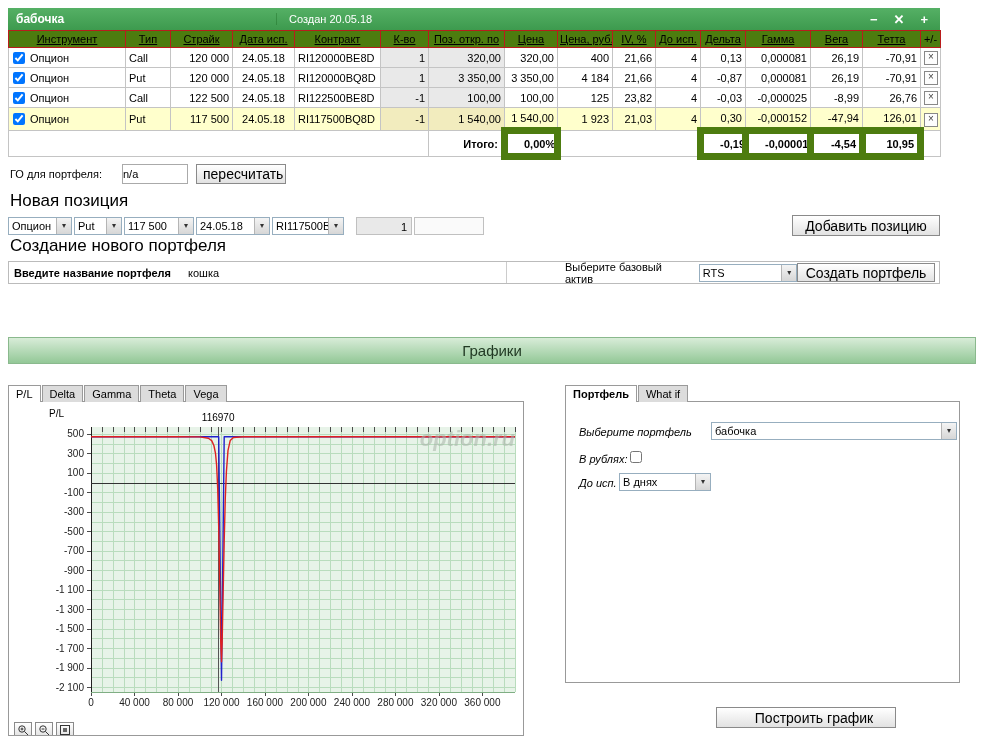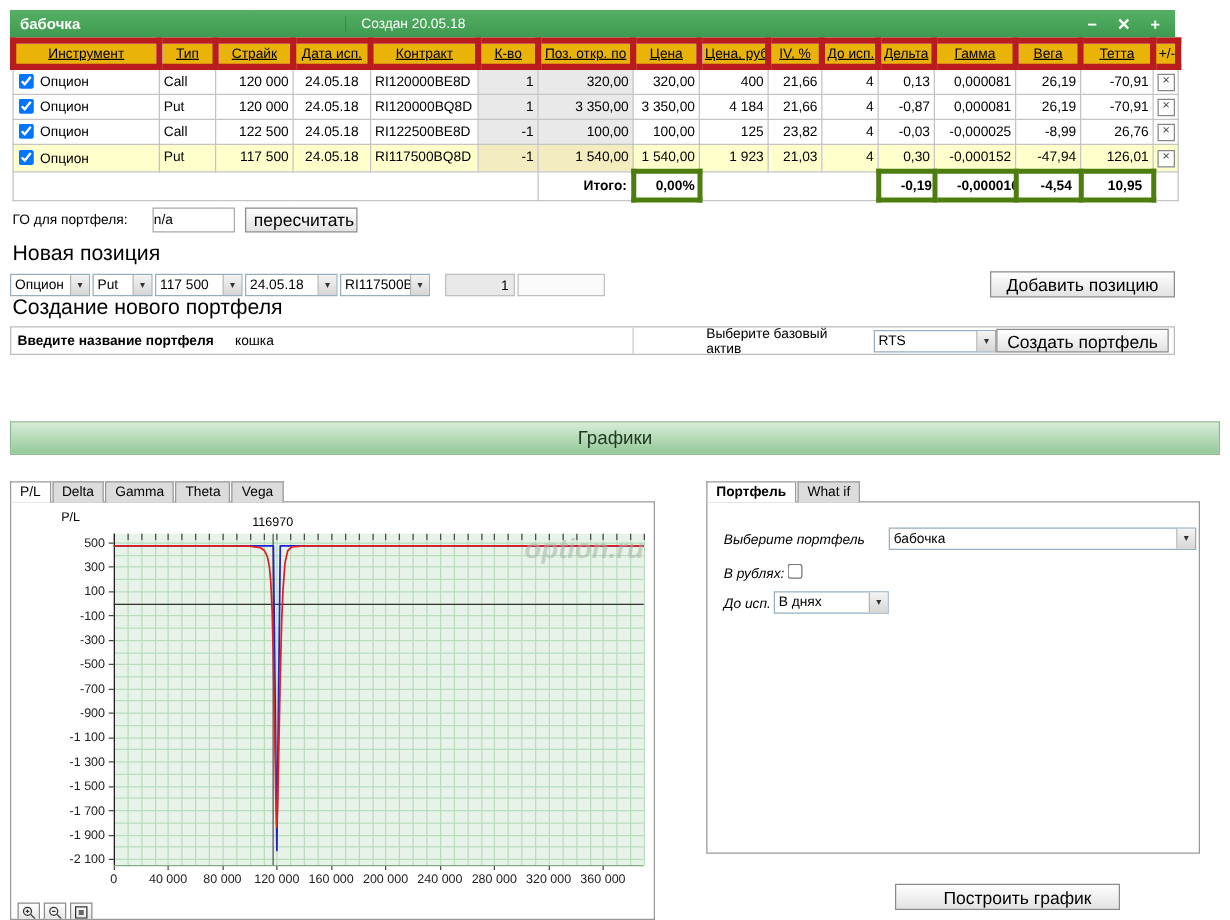--- a/index.html
+++ b/index.html
@@ -9,31 +9,31 @@
   }
   
   .window{position:absolute;left:8px;top:8px;width:932px;}
   .titlebar{height:22px;background:linear-gradient(#55b065,#3d9a4e);display:flex;align-items:center;color:#fff;}
   .wtitle{font-weight:bold;font-size:12px;padding-left:8px;width:268px;box-sizing:border-box;}
   .wcreated{font-size:11px;border-left:1px solid rgba(0,70,0,.25);padding-left:12px;}
   .wbtns{margin-left:auto;display:flex;gap:16px;padding-right:12px;font-weight:bold;font-size:13px;}
   .wbtn{cursor:default;}
   
   table.pos-table{border-collapse:collapse;width:932px;table-layout:fixed;font-size:11px;}
-  .pos-table th{font-weight:normal;text-decoration:underline;border:5px solid #b91c1c;height:16px;padding:0 2px;background:#eab308;white-space:nowrap;overflow:hidden;}
+  .pos-table th{font-weight:normal;text-decoration:underline;border:1px solid #b91c1c;height:16px;padding:0 2px;background:#4d7c0f;white-space:nowrap;overflow:hidden;}
   .pos-table th.noline{text-decoration:none;}
   .pos-table td{border:1px solid #c4c4c4;height:19px;padding:0 3px;white-space:nowrap;overflow:hidden;background:#fff;}
   .pos-table td.al{text-align:left;} .pos-table td.ar{text-align:right;} .pos-table td.ac{text-align:center;}
   .pos-table td.grey{background:#e9e9e9;}
   .pos-table tr.hl td{background:#ffffcc;} .pos-table tr.hl td.grey{background:#f2ecbe;}
   .pos-table input[type=checkbox]{width:12px;height:12px;margin:0 5px 0 1px;vertical-align:-2px;}
   .delbtn{display:inline-block;width:12px;height:12px;line-height:10px;border:1px solid #888;background:#fdfdfd;font-size:10px;color:#444;text-align:center;cursor:default;}
   .delcell{background:#fff;}
   tfoot td{border:none;background:#fff;}
-  tfoot td.boxed{border:4px solid #4d7c0f;font-weight:bold;text-align:center;padding-left:16px;}
+  tfoot td.boxed{border:7px solid #4d7c0f;font-weight:bold;text-align:right;padding-left:16px;}
   tfoot td.tot-label{font-weight:bold;text-align:right;}
   
   .go-row{display:flex;align-items:center;margin-top:3px;font-size:11px;height:21px;}
   .go-row .golabel{width:112px;padding-left:2px;}
   .nabox{width:64px;height:18px;border:1px solid #aaa;text-align:left;line-height:18px;font-size:11px;}
   .btn{display:inline-block;box-sizing:border-box;border:1px solid #8a8a8a;background:linear-gradient(#ffffff,#e2e2e2);font-size:14px;font-family:inherit;text-align:center;cursor:default;}
   .btn-recalc{margin-left:8px;width:90px;height:20px;}
   .section-title{font-size:17px;margin:7px 0 4px 2px;}
   .newpos-row{display:flex;align-items:center;height:21px;}
   .combo{display:inline-flex;align-items:center;justify-content:space-between;height:18px;border:1px solid #97aebf;background:#fff;font-size:11px;box-sizing:border-box;}

